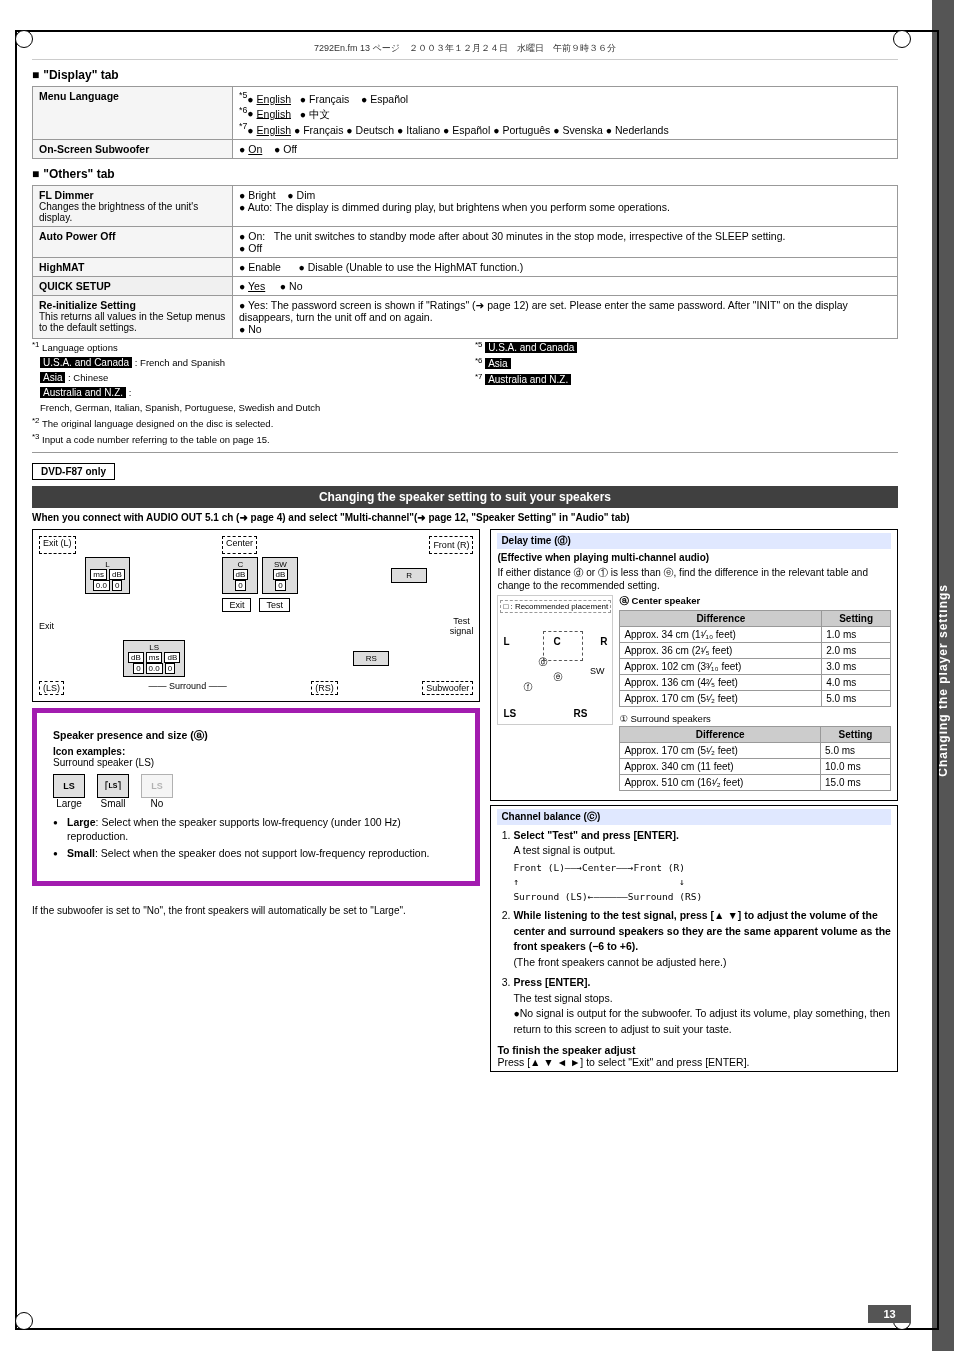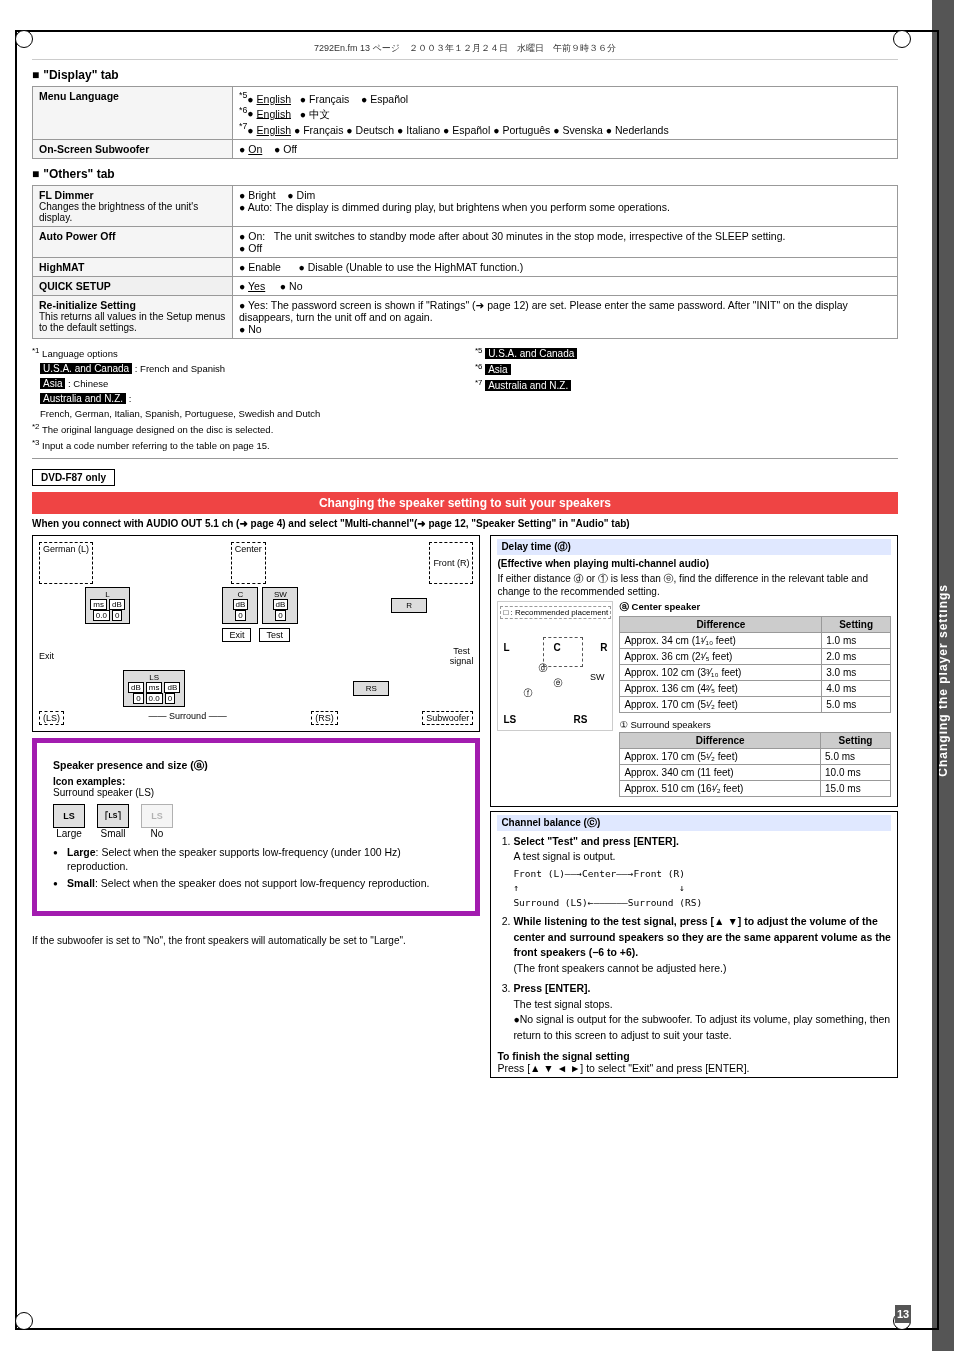--- a/index.html
+++ b/index.html
@@ -98,21 +98,21 @@
     .dvd-banner {
       border: 1px solid #000;
       padding: 2px 8px;
       display: inline-block;
       font-size: 10px;
       font-weight: bold;
       margin: 6px 0 2px 0;
     }
     
     .blue-banner {
-      background: #ef4444;
+      background: #404040;
       color: #fff;
       font-size: 12px;
       font-weight: bold;
       padding: 4px 10px;
       margin: 4px 0;
       text-align: center;
     }
     
     .two-col {
       display: flex;
@@ -240,21 +240,21 @@
       letter-spacing: 1px;
       white-space: nowrap;
     }
     
     .page-number-box {
       position: absolute;
       bottom: 5px;
       right: 26px;
       background: #555;
       color: #fff;
-      width: 16px;
+      width: 43px;
       height: 18px;
       display: flex;
       align-items: center;
       justify-content: center;
       font-size: 11px;
       font-weight: bold;
     }
     .main-content {
       margin-right: 24px;
     }
@@ -367,21 +367,21 @@
               <div class="sublabel">This returns all values in the Setup menus to the default settings.</div>
             </td>
             <td>
               ● Yes: The password screen is shown if "Ratings" (➜ page 12) are set. Please enter the same password. After "INIT" on the display disappears, turn the unit off and on again.<br>
               ● No
             </td>
           </tr>
         </tbody>
       </table>
 
-      <div style="display:flex; gap:20px; margin-top:6px;">
+      <div style="display:flex; gap:20px; ">
         <div style="flex:1; font-size:9.5px; line-height:1.5;">
           <div><sup>*1</sup> Language options</div>
           <div style="margin-left:8px;"><span class="highlight-box">U.S.A. and Canada</span> : French and Spanish</div>
           <div style="margin-left:8px;"><span class="highlight-box">Asia</span> : Chinese</div>
           <div style="margin-left:8px;"><span class="highlight-box">Australia and N.Z.</span> :</div>
           <div style="margin-left:8px;">French, German, Italian, Spanish, Portuguese, Swedish and Dutch</div>
           <div><sup>*2</sup> The original language designed on the disc is selected.</div>
           <div><sup>*3</sup> Input a code number referring to the table on page 15.</div>
         </div>
         <div style="flex:1; font-size:9.5px; line-height:1.5;">
@@ -401,23 +401,23 @@
 
       <div style="font-size:10px; margin-bottom:6px; font-weight:bold;">When you connect with AUDIO OUT 5.1 ch (➜ page 4) and select "Multi-channel"(➜ page 12, "Speaker Setting" in "Audio" tab)</div>
 
       <div class="two-col">
 
         <div class="col-left">
 
           <div style="border:1px solid #000; padding:6px; margin-bottom:6px; font-size:9px;">
 
             <div style="display:flex; justify-content:space-between; margin-bottom:3px;">
-              <span style="border:1px dashed #000; padding:1px 3px;">German (L)</span>
+              <span style="border:1px dashed #000; padding:1px 3px;">Exit (L)</span>
               <span style="border:1px dashed #000; padding:1px 3px;">Center</span>
-              <span style="border:1px dashed #000; padding:15px 3px;margin-left:26px;">Front (R)</span>
+              <span style="border:1px dashed #000; padding:3px 3px;margin-left:26px;">Front (R)</span>
             </div>
 
             <div style="display:flex; justify-content:space-around; align-items:center; margin-bottom:4px;">
               <div class="spk-widget">
                 L<br>
                 <div class="val-row">
                     <span class="val-cell">ms</span>
                     <span class="val-cell">dB</span>
                   </div>
                 <div class="val-row">
@@ -620,21 +620,21 @@
                 <strong>While listening to the test signal, press [▲ ▼] to adjust the volume of the center and surround speakers so they are the same apparent volume as the front speakers (−6 to +6).</strong><br>
                 (The front speakers cannot be adjusted here.)
               </li>
               <li>
                 <strong>Press [ENTER].</strong><br>
                 The test signal stops.<br>
                 ●No signal is output for the subwoofer. To adjust its volume, play something, then return to this screen to adjust to suit your taste.
               </li>
             </ol>
             <div style="margin-top:6px;">
-              <div style="font-weight:bold; font-size:10.5px;">To finish the signal setting</div>
+              <div style="font-weight:bold; font-size:10.5px;">To finish the speaker adjust</div>
               <div style="font-size:10.5px;">Press [▲ ▼ ◄ ►] to select "Exit" and press [ENTER].</div>
             </div>
           </div>
 
         </div>
       </div>
 
     </div>
 
     <div class="page-number-box">13</div>

